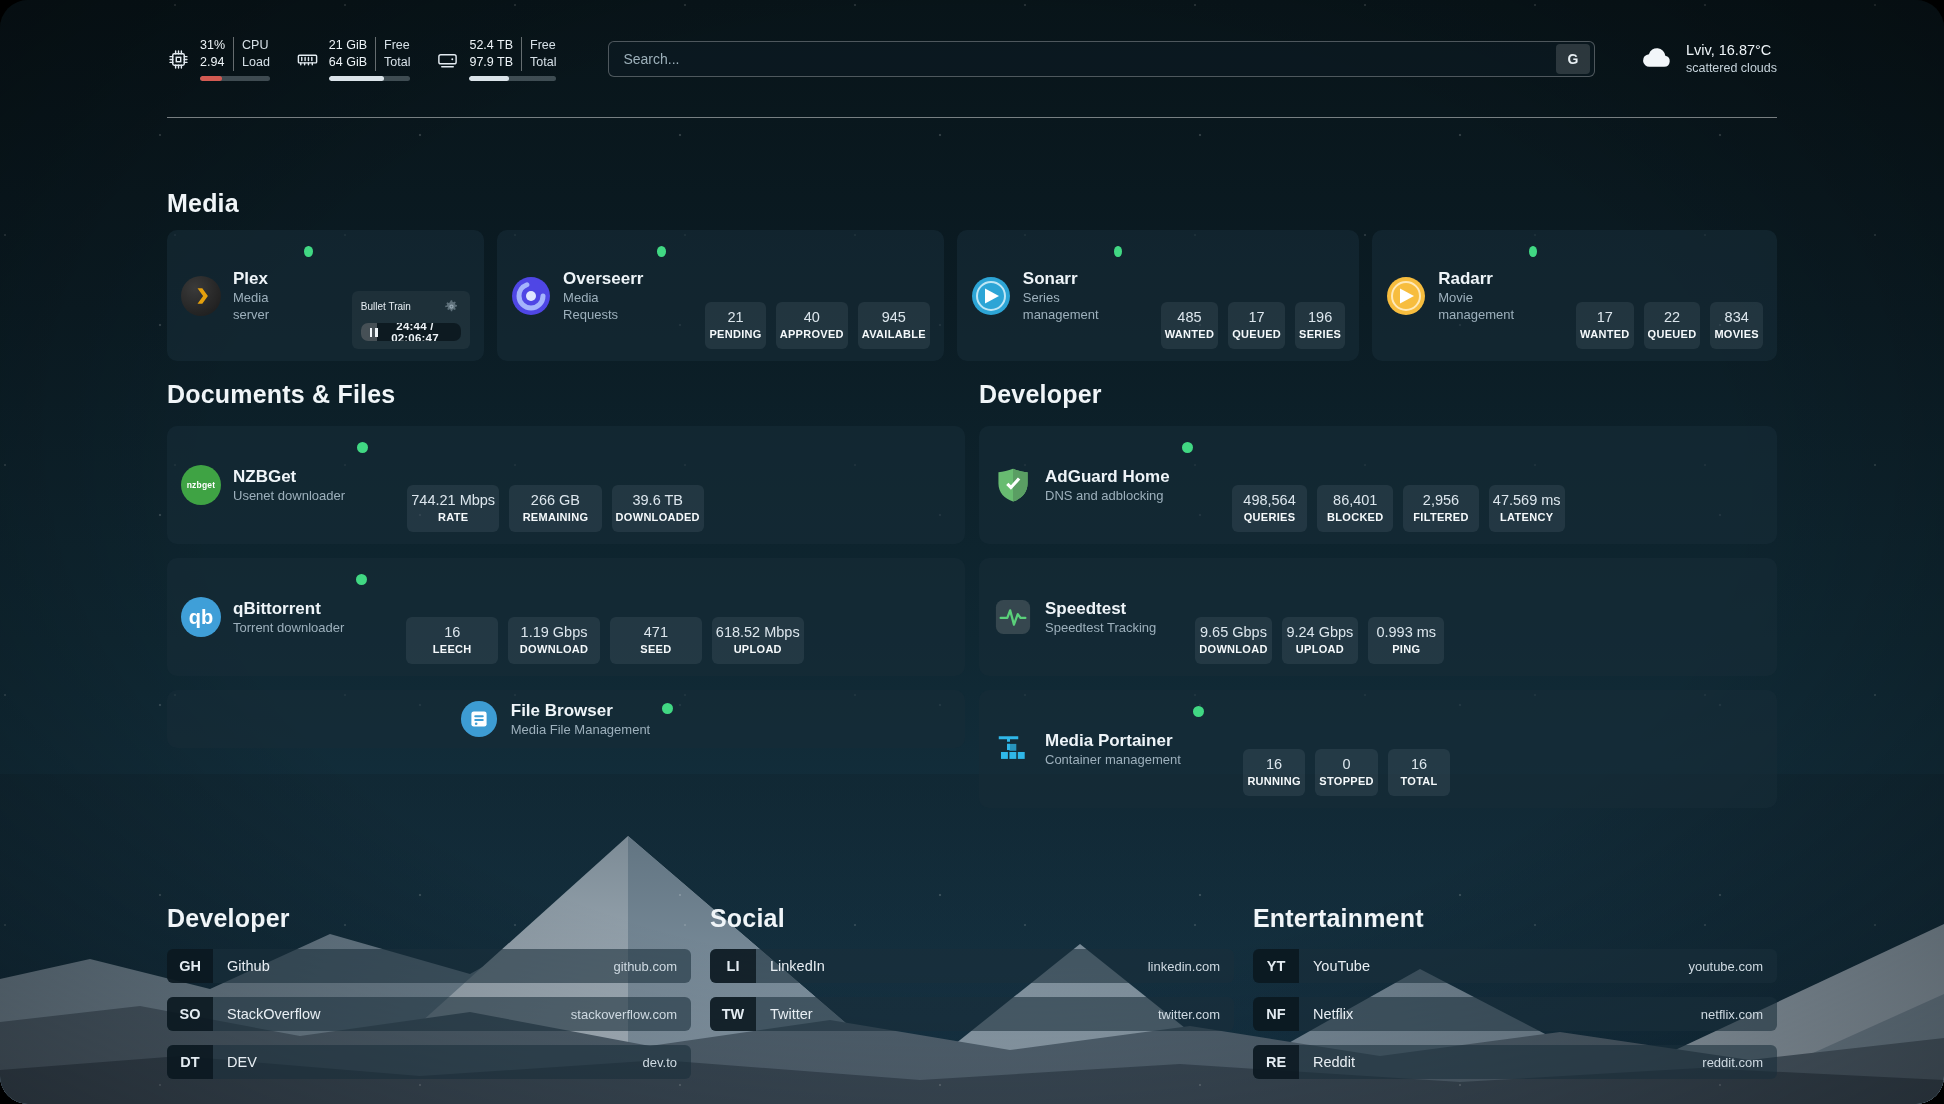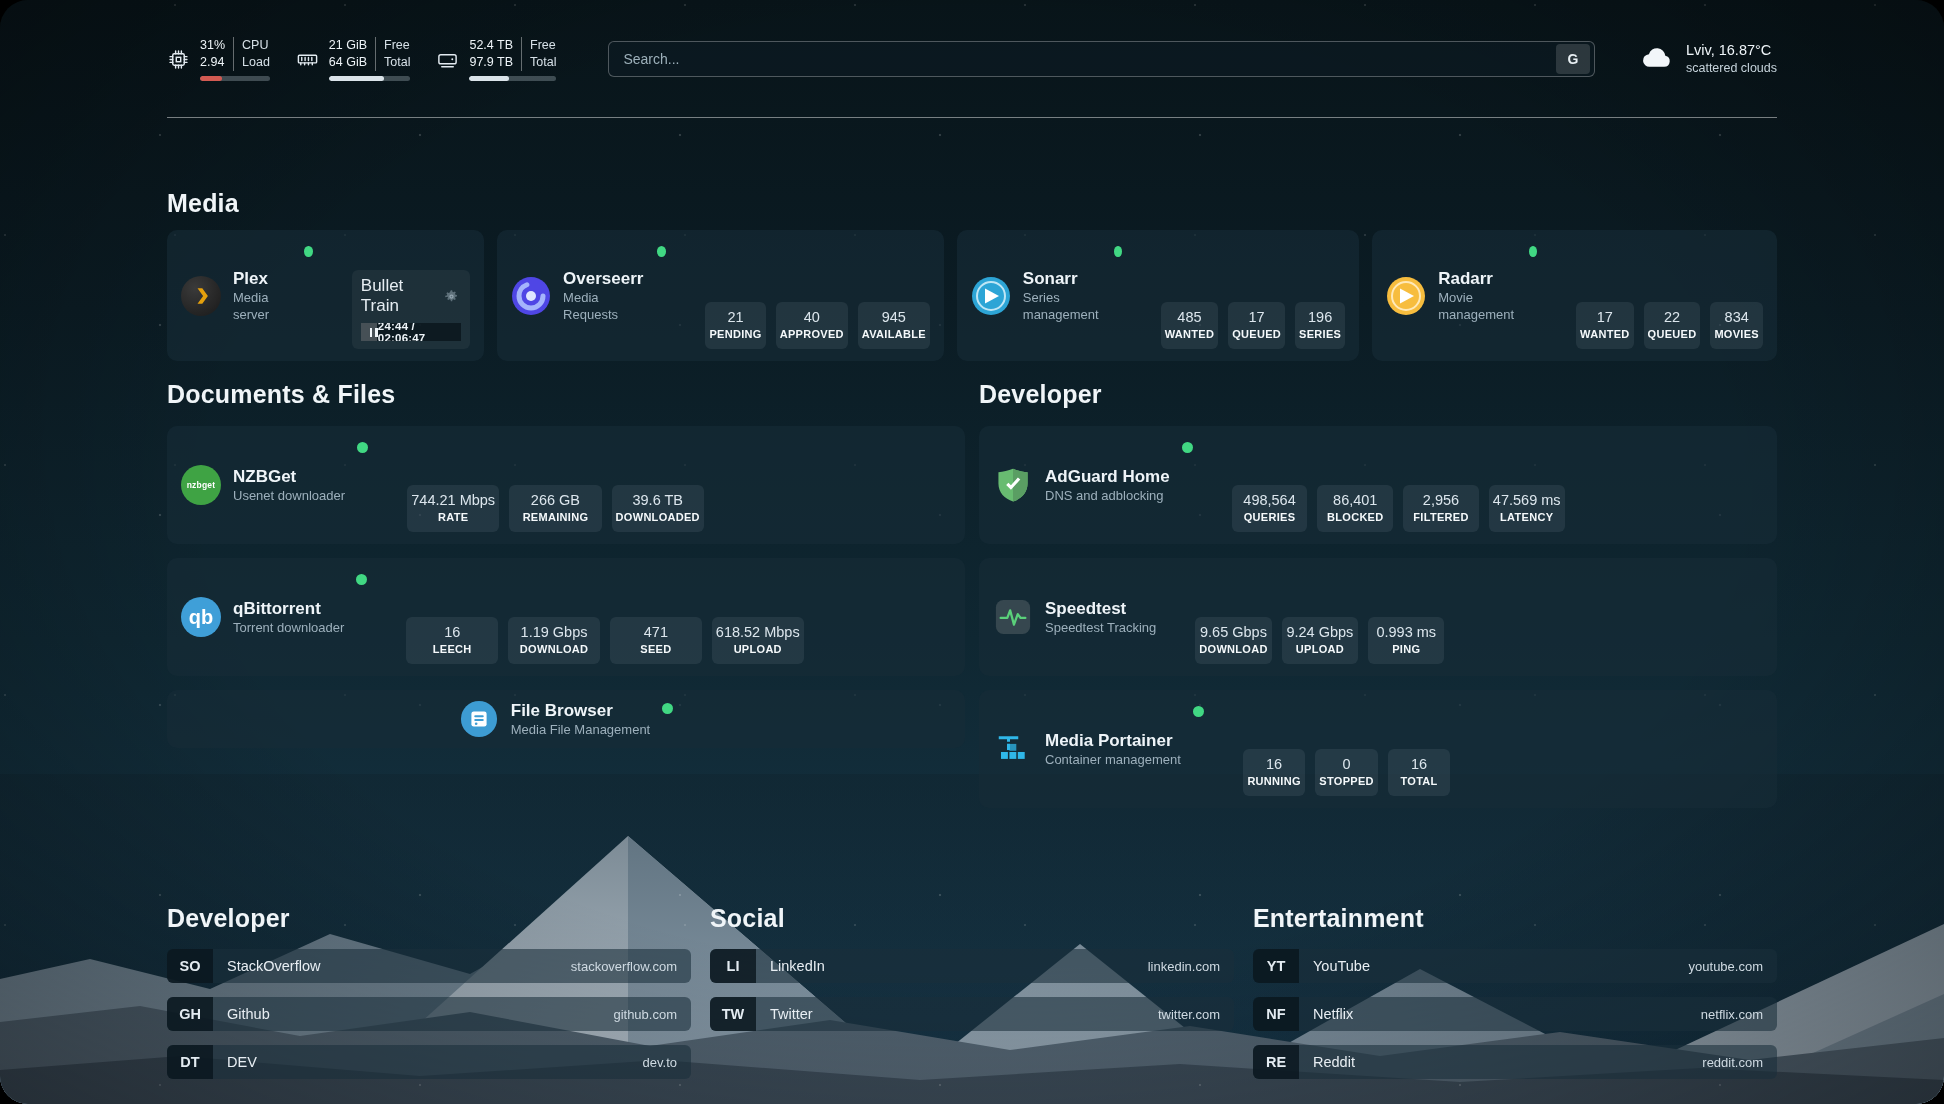--- a/index.html
+++ b/index.html
@@ -58,24 +58,24 @@
   .status-dot { width:11px; height:11px; border-radius:50%; background:#41d883; margin-left:auto; align-self:flex-start; margin-top:4px; }
 
   .stats { display:grid; grid-auto-flow:column; grid-auto-columns:1fr; gap:10px; margin-top:auto; }
   .stat { background:rgba(235,245,250,.08); border-radius:6px; text-align:center; padding:6px 4px 7px; line-height:1.35; }
   .stat-value { display:block; font-size:14.5px; color:#dce6ed; }
   .stat-label { display:block; font-size:11px; font-weight:700; color:#f5f9fb; letter-spacing:.3px; }
 
   
   .np-box { background:rgba(255,255,255,.05); border-radius:6px; padding:6px 9px 8px; margin-top:auto; }
   .np-top { display:flex; align-items:center; justify-content:space-between; }
-  .np-title { font-size:17px; color:#e6edf2; }
+  .np-title { font-size:10px; color:#e6edf2; }
   .gear-btn { background:none; border:none; cursor:pointer; display:flex; padding:2px; }
-  .np-bar { position:relative; height:18px; margin-top:7px; background:rgba(9,20,27,.78); border-radius:0;
-            display:flex; align-items:center; justify-content:space-between; padding:0 9px; overflow:hidden; }
+  .np-bar { position:relative; height:18px; margin-top:7px; background:rgba(9,20,27,.78); border-radius:7px;
+            display:flex; align-items:center; justify-content:space-between; padding:0 9px; overflow:hidden;text-align:center; }
   .np-fill { position:absolute; left:0; top:0; bottom:0; background:rgba(255,255,255,.24); }
   .pause-icon { position:relative; z-index:1; display:flex; gap:3px; cursor:pointer; }
   .pause-icon i { width:2.5px; height:9px; background:#eef4f8; display:block; }
   .np-time { position:relative; z-index:1; font-size:11.5px; font-weight:600; color:#eef4f8; letter-spacing:.2px; }
 
   .columns { display:grid; grid-template-columns:1fr 1fr; gap:14px; margin-top:19px; }
   .col-stack { display:flex; flex-direction:column; gap:14px; margin-top:17px; }
   .col .card { height:118px; }
   .col .card.slim { height:58px; justify-content:center; padding:9px 14px; }
 
@@ -546,30 +546,30 @@
         </div>
       </section>
     </div>
 
     <div class="bookmarks">
 
       <section class="bm-col">
         <h2 class="section-title">Developer</h2>
         <div class="bm-rows">
           <div class="bm-row">
+            <span class="bm-abbr">GH</span>
+            <span class="bm-name">Github</span>
+            <span class="bm-url">github.com</span>
+          </div>
+          <div class="bm-row">
             <span class="bm-abbr">SO</span>
             <span class="bm-name">StackOverflow</span>
             <span class="bm-url">stackoverflow.com</span>
           </div>
           <div class="bm-row">
-            <span class="bm-abbr">GH</span>
-            <span class="bm-name">Github</span>
-            <span class="bm-url">github.com</span>
-          </div>
-          <div class="bm-row">
             <span class="bm-abbr">DT</span>
             <span class="bm-name">DEV</span>
             <span class="bm-url">dev.to</span>
           </div>
         </div>
       </section>
 
       <section class="bm-col">
         <h2 class="section-title">Social</h2>
         <div class="bm-rows">

